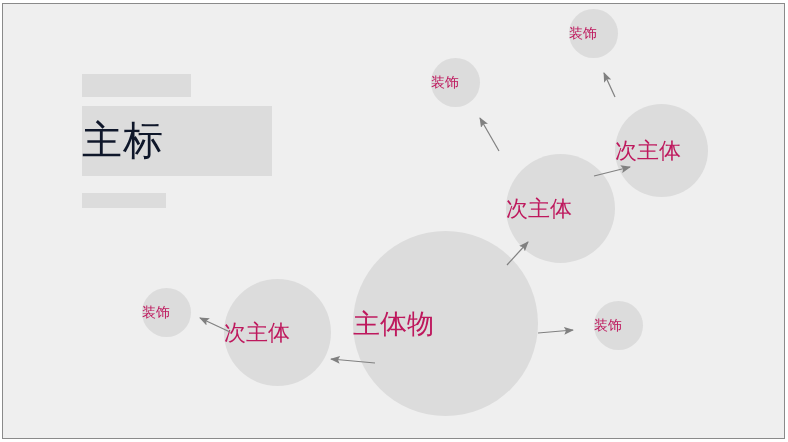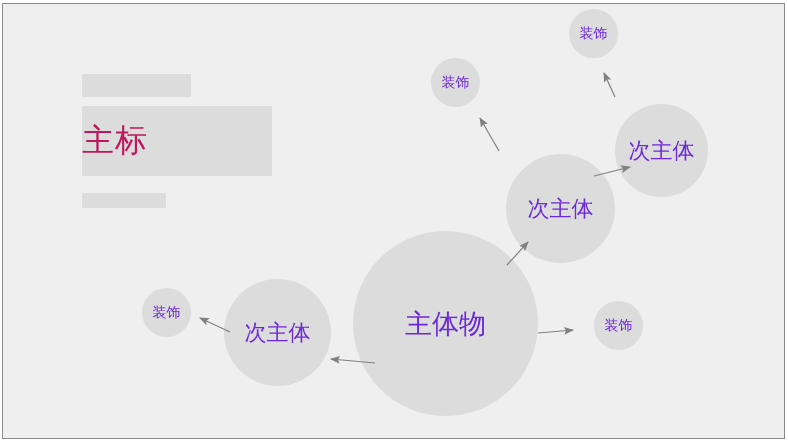--- a/index.html
+++ b/index.html
@@ -1,21 +1,21 @@
 <!DOCTYPE html>
 <html><head>
 <meta charset="utf-8">
 <style>
   html,body{margin:0;padding:0;background:#ffffff;}
   body{width:788px;height:442px;position:relative;overflow:hidden;font-family:"DejaVu Sans","Liberation Sans",sans-serif;}
   .frame{position:absolute;left:2px;top:3px;width:781px;height:434px;background:#efefef;border:1px solid #8a8a8a;}
   .bar{position:absolute;background:#dcdcdc;}
   .title-box{position:absolute;left:82px;top:106px;width:190px;height:70px;background:#dcdcdc;}
-  .title-text{position:absolute;left:0;top:12px;font-size:32px;color:#be185d;line-height:44px;font-weight:300;letter-spacing:1px;}
-  .circle{position:absolute;border-radius:50%;background:#dcdcdc;display:flex;align-items:center;justify-content:center;color:#6d28d9;white-space:nowrap;}
+  .title-text{position:absolute;left:0;top:12px;font-size:40px;color:#0f172a;line-height:44px;font-weight:300;letter-spacing:1px;}
+  .circle{position:absolute;border-radius:50%;background:#dcdcdc;display:flex;align-items:center;justify-content:flex-start;color:#be185d;white-space:nowrap;}
   svg.arrows{position:absolute;left:0;top:0;width:788px;height:442px;pointer-events:none;}
 </style>
 </head>
 <body>
 
 <div class="frame"></div>
 
 <div class="bar" style="left:82px;top:74px;width:109px;height:23px;"></div>
 <div class="title-box">
   <span class="title-text">主标</span>

